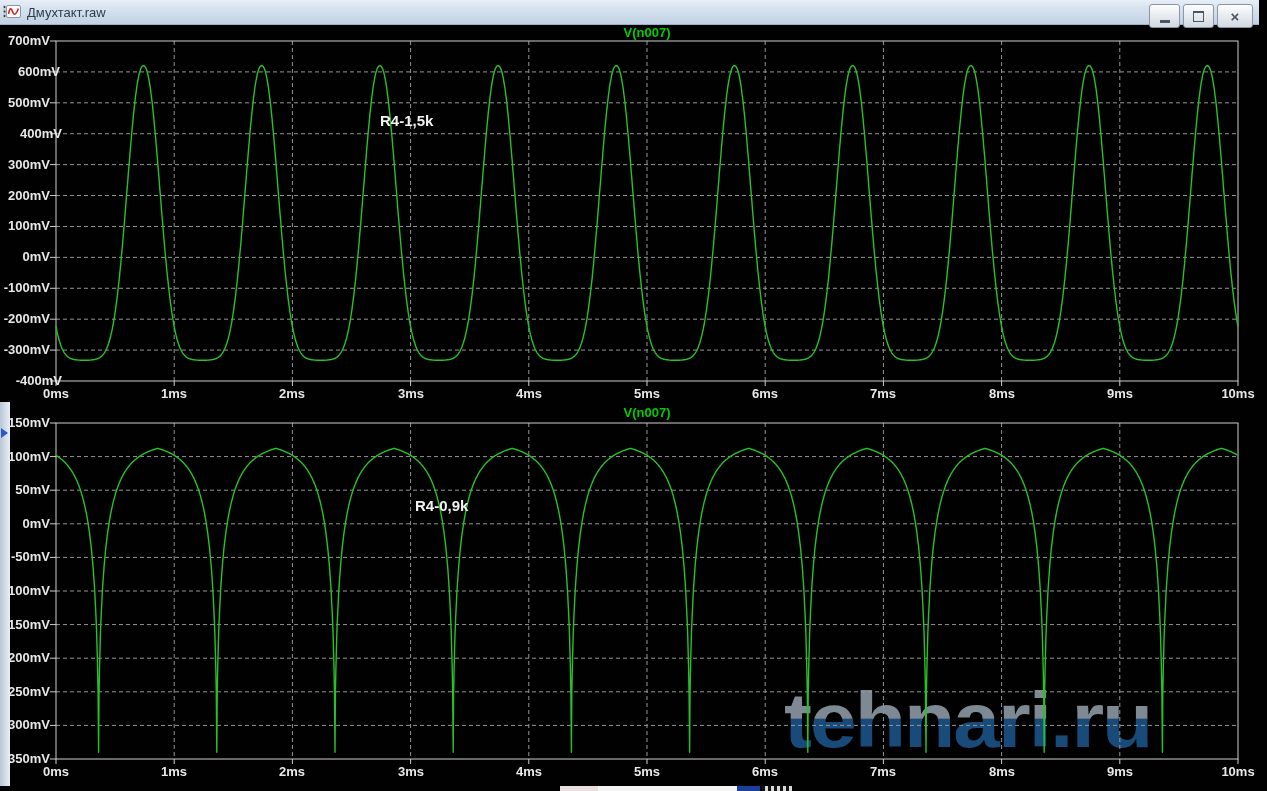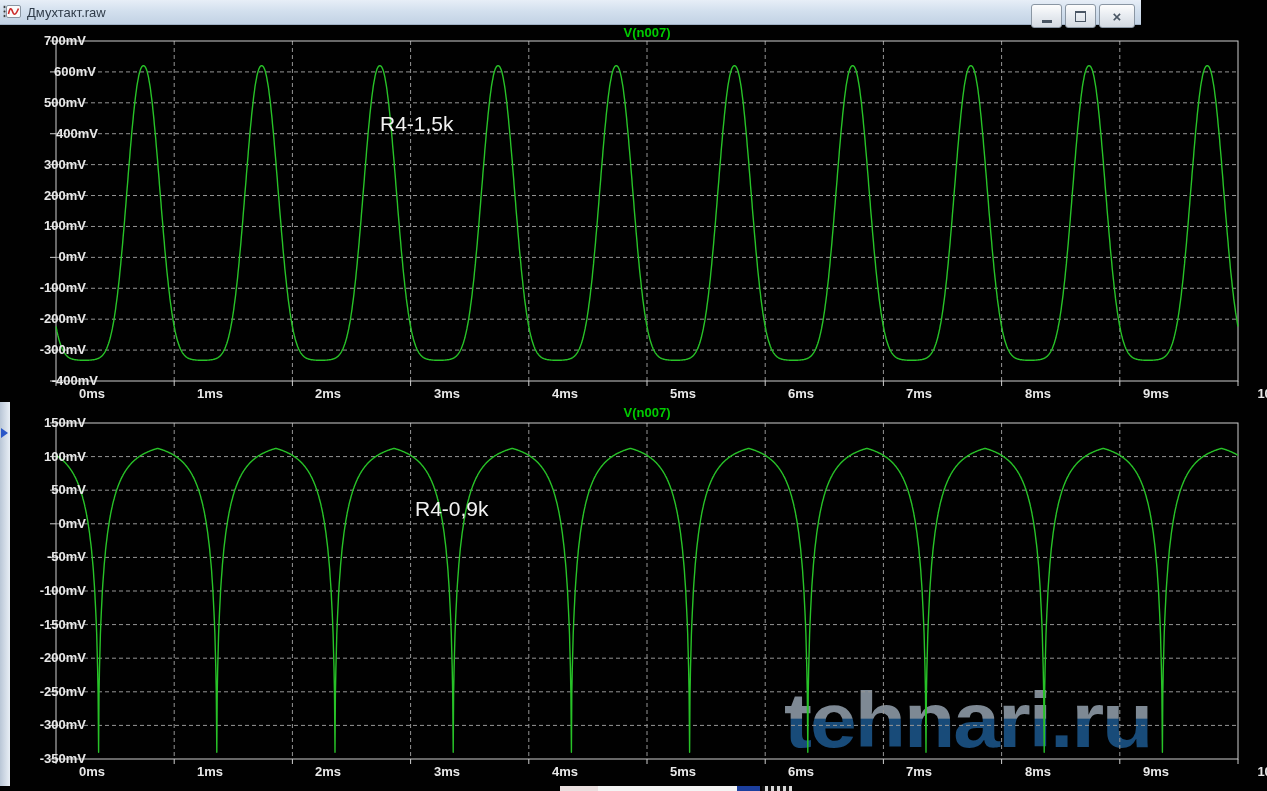--- a/index.html
+++ b/index.html
@@ -1,39 +1,39 @@
 <!DOCTYPE html>
 <html><head>
 <meta charset="utf-8">
 <style>
   html,body{margin:0;padding:0;}
   body{width:1267px;height:791px;overflow:hidden;background:#010101;
        font-family:"Liberation Sans",sans-serif;position:relative;}
-  .titlebar{position:absolute;left:0;top:0;width:1141px;height:24px;
+  .titlebar{position:absolute;left:0;top:0;width:1259px;height:24px;
     background:linear-gradient(#e7eef7,#d3e0ee 45%,#c2d2e4);
     border-bottom:1px solid #9fb0c4;z-index:6;}
   .app-icon{position:absolute;left:3px;top:3px;width:20px;height:18px;}
   .win-title{position:absolute;left:27px;top:5px;font-size:13px;color:#2f3b49;}
   .win-buttons{position:absolute;right:6px;top:4px;display:flex;gap:3px;z-index:7;}
   .win-btn{width:29px;height:22px;border:1px solid #8a96a3;border-radius:3px;
     background:linear-gradient(#fdfdfd,#e9edf2 45%,#d3d9e1);
     display:flex;align-items:center;justify-content:center;cursor:pointer;}
   .win-btn.close{width:34px;}
   .glyph-min{width:10px;height:3px;background:#4a5664;margin-top:10px;}
   .glyph-restore{width:9px;height:8px;border:1px solid #4a5664;border-top-width:2px;}
   .glyph-close{font-size:15px;font-weight:bold;color:#4a5664;line-height:1;}
   .client{position:absolute;left:0;top:0;width:1267px;height:791px;background:#010101;
     overflow:hidden;}
   #plot-svg{position:absolute;left:0;top:0;z-index:2;}
   .pane-title{position:absolute;left:56px;width:1182px;text-align:center;
     font-size:13px;font-weight:bold;color:#00cc00;z-index:3;}
-  .tick-label{position:absolute;font-size:13px;font-weight:bold;color:#e8e8e8;z-index:3;margin-left:36px;}
+  .tick-label{position:absolute;font-size:13px;font-weight:bold;color:#e8e8e8;z-index:3;}
   .ytick{width:50px;text-align:right;}
   .xtick{width:60px;text-align:center;}
-  .annotation{position:absolute;font-size:21px;font-weight:normal;color:#f2f2f2;z-index:4;
+  .annotation{position:absolute;font-size:15px;font-weight:bold;color:#f2f2f2;z-index:4;
     white-space:nowrap;text-align:center;}
   .watermark{position:absolute;left:784px;top:682px;z-index:1;white-space:nowrap;
     font-size:84px;font-weight:800;letter-spacing:-2px;line-height:1;
     transform:scaleY(.92);transform-origin:top left;
     background:linear-gradient(#9aa8b5 0 47%,#1e5c94 47% 100%);
     -webkit-background-clip:text;background-clip:text;color:transparent;opacity:.82;}
   .side-strip{position:absolute;left:0;top:402px;width:10px;height:384px;z-index:5;
     background:linear-gradient(90deg,#b9c6d6,#e9eff6);}
   .side-arrow{position:absolute;left:1px;top:26px;width:0;height:0;
     border-top:5px solid transparent;border-bottom:5px solid transparent;

